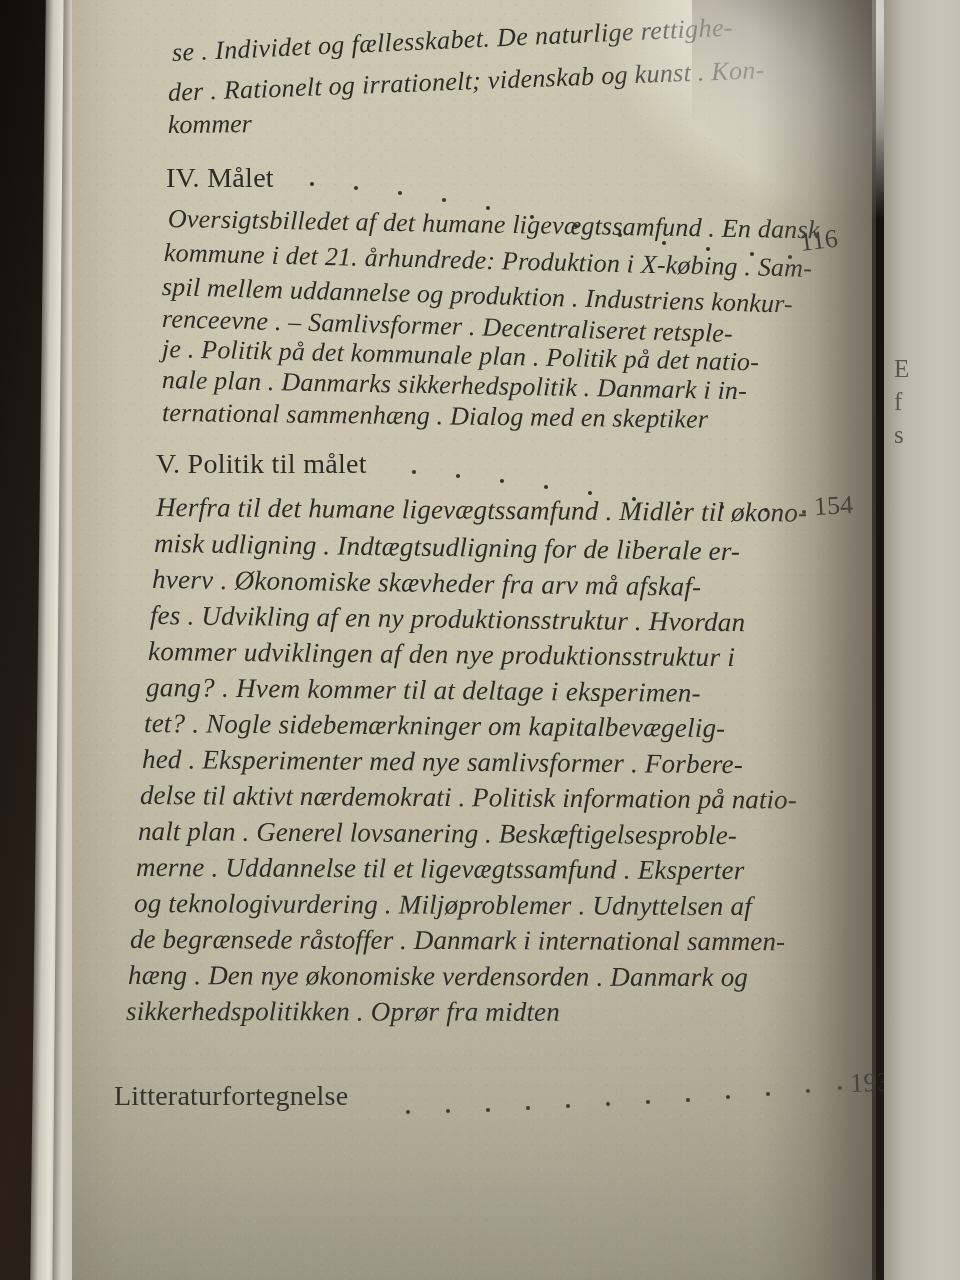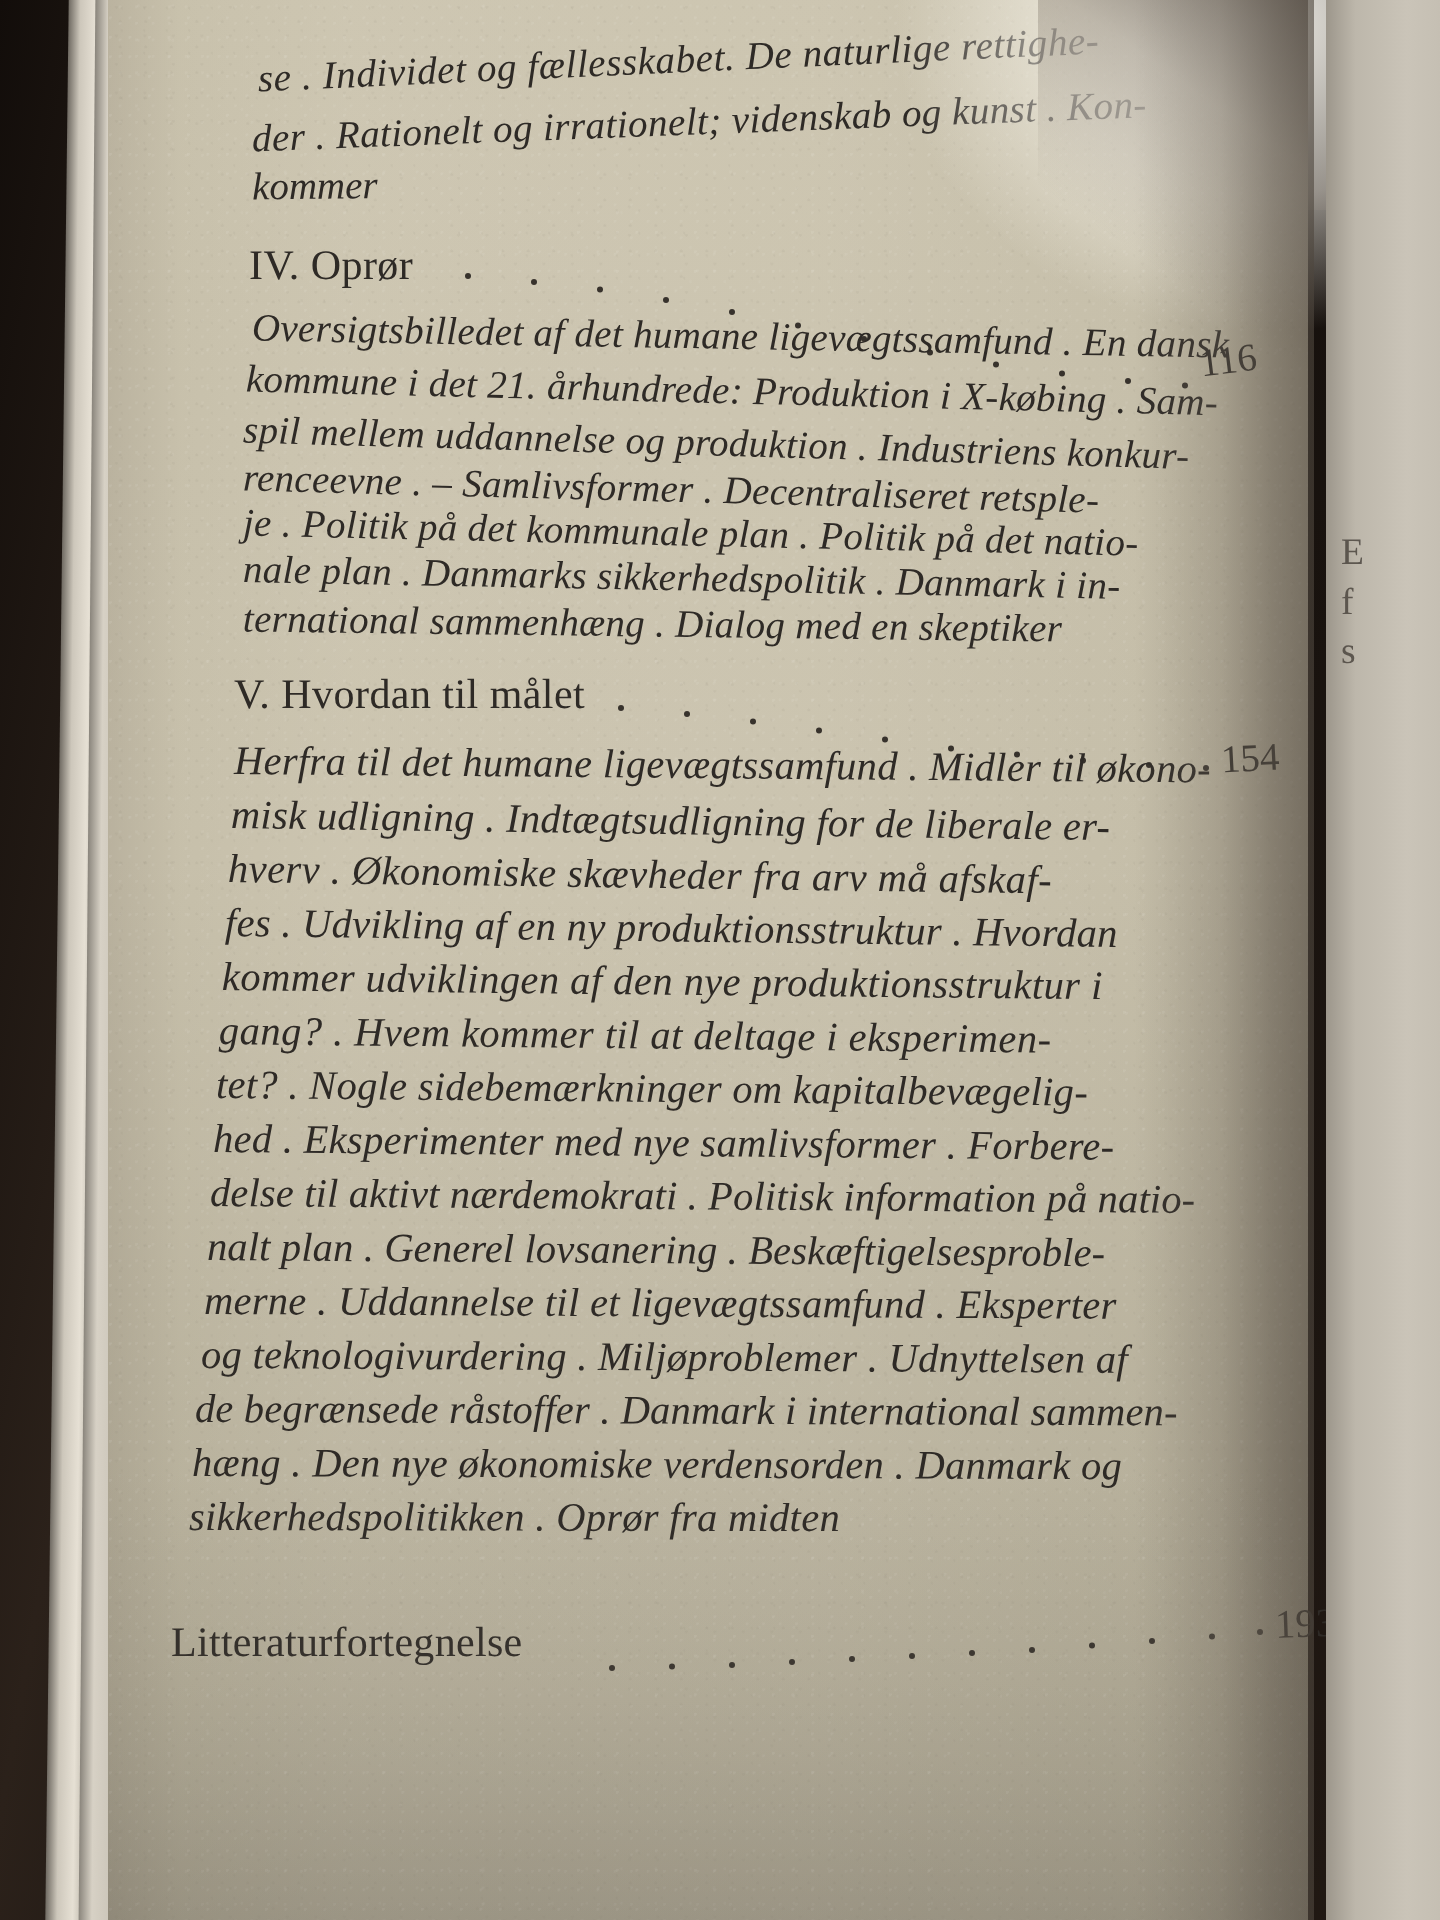--- a/index.html
+++ b/index.html
@@ -169,21 +169,21 @@
         <div class="line it" style="left:100px; top:68px; font-size:26px; letter-spacing:.4px;
                     transform: rotate(-2.6deg) skewX(-1deg);">se  .  Individet   og   fællesskabet.  De   naturlige   rettighe-</div>
         <div class="line it" style="left:96px; top:108px; font-size:26px; letter-spacing:.3px;
                     transform: rotate(-2.2deg) skewX(-1deg);">der  .  Rationelt og irrationelt; videnskab og kunst  .  Kon-</div>
         <div class="line it" style="left:96px; top:140px; font-size:26px;
                     transform: rotate(-0.6deg);">kommer</div>
       </div>
 
       <div class="blk">
 
-        <div class="line rm" style="left:94px; top:192px; font-size:28px; letter-spacing:.3px;">IV. Oprør</div>
+        <div class="line rm" style="left:94px; top:192px; font-size:28px; letter-spacing:.3px;">IV. Målet</div>
 
         <div class="leader">
           <i style="left:238px; top:212px;"></i>
           <i style="left:282px; top:216px;"></i>
           <i style="left:326px; top:221px;"></i>
           <i style="left:370px; top:228px;"></i>
           <i style="left:414px; top:236px;"></i>
           <i style="left:458px; top:245px;"></i>
           <i style="left:502px; top:254px;"></i>
           <i style="left:546px; top:263px;"></i>
@@ -206,21 +206,21 @@
         <div class="line it" style="left:90px; top:364px; font-size:26px; letter-spacing:.2px;
                     transform: rotate(1.3deg);">je  .  Politik på det kommunale plan  .  Politik på det natio-</div>
         <div class="line it" style="left:90px; top:395px; font-size:26px; letter-spacing:.2px;
                     transform: rotate(1.1deg);">nale plan  .  Danmarks sikkerhedspolitik  .  Danmark i in-</div>
         <div class="line it" style="left:90px; top:428px; font-size:26px; letter-spacing:.2px;
                     transform: rotate(0.7deg);">ternational sammenhæng  .  Dialog med en skeptiker</div>
       </div>
 
       <div class="blk">
 
-        <div class="line rm" style="left:84px; top:478px; font-size:28px; letter-spacing:.3px;">V. Hvordan til målet</div>
+        <div class="line rm" style="left:84px; top:478px; font-size:28px; letter-spacing:.3px;">V. Politik til målet</div>
 
         <div class="leader">
           <i style="left:340px; top:500px;"></i>
           <i style="left:384px; top:504px;"></i>
           <i style="left:428px; top:509px;"></i>
           <i style="left:472px; top:515px;"></i>
           <i style="left:516px; top:521px;"></i>
           <i style="left:560px; top:527px;"></i>
           <i style="left:604px; top:531px;"></i>
           <i style="left:648px; top:535px;"></i>

